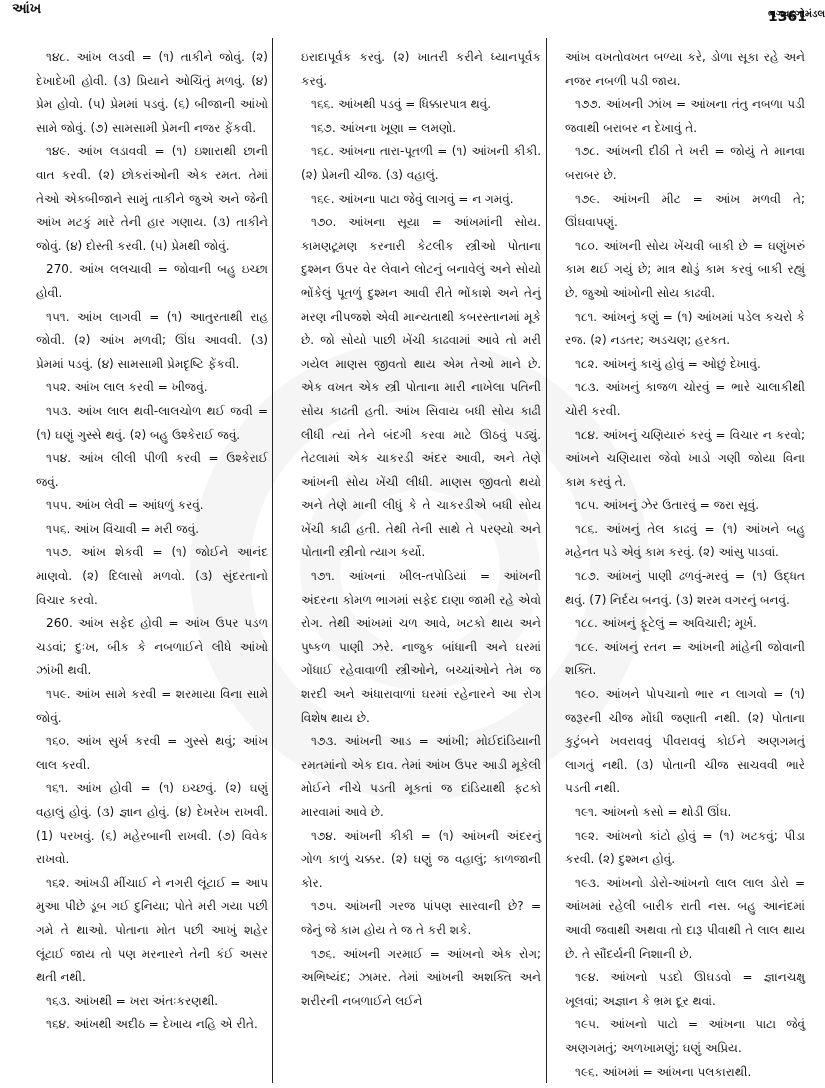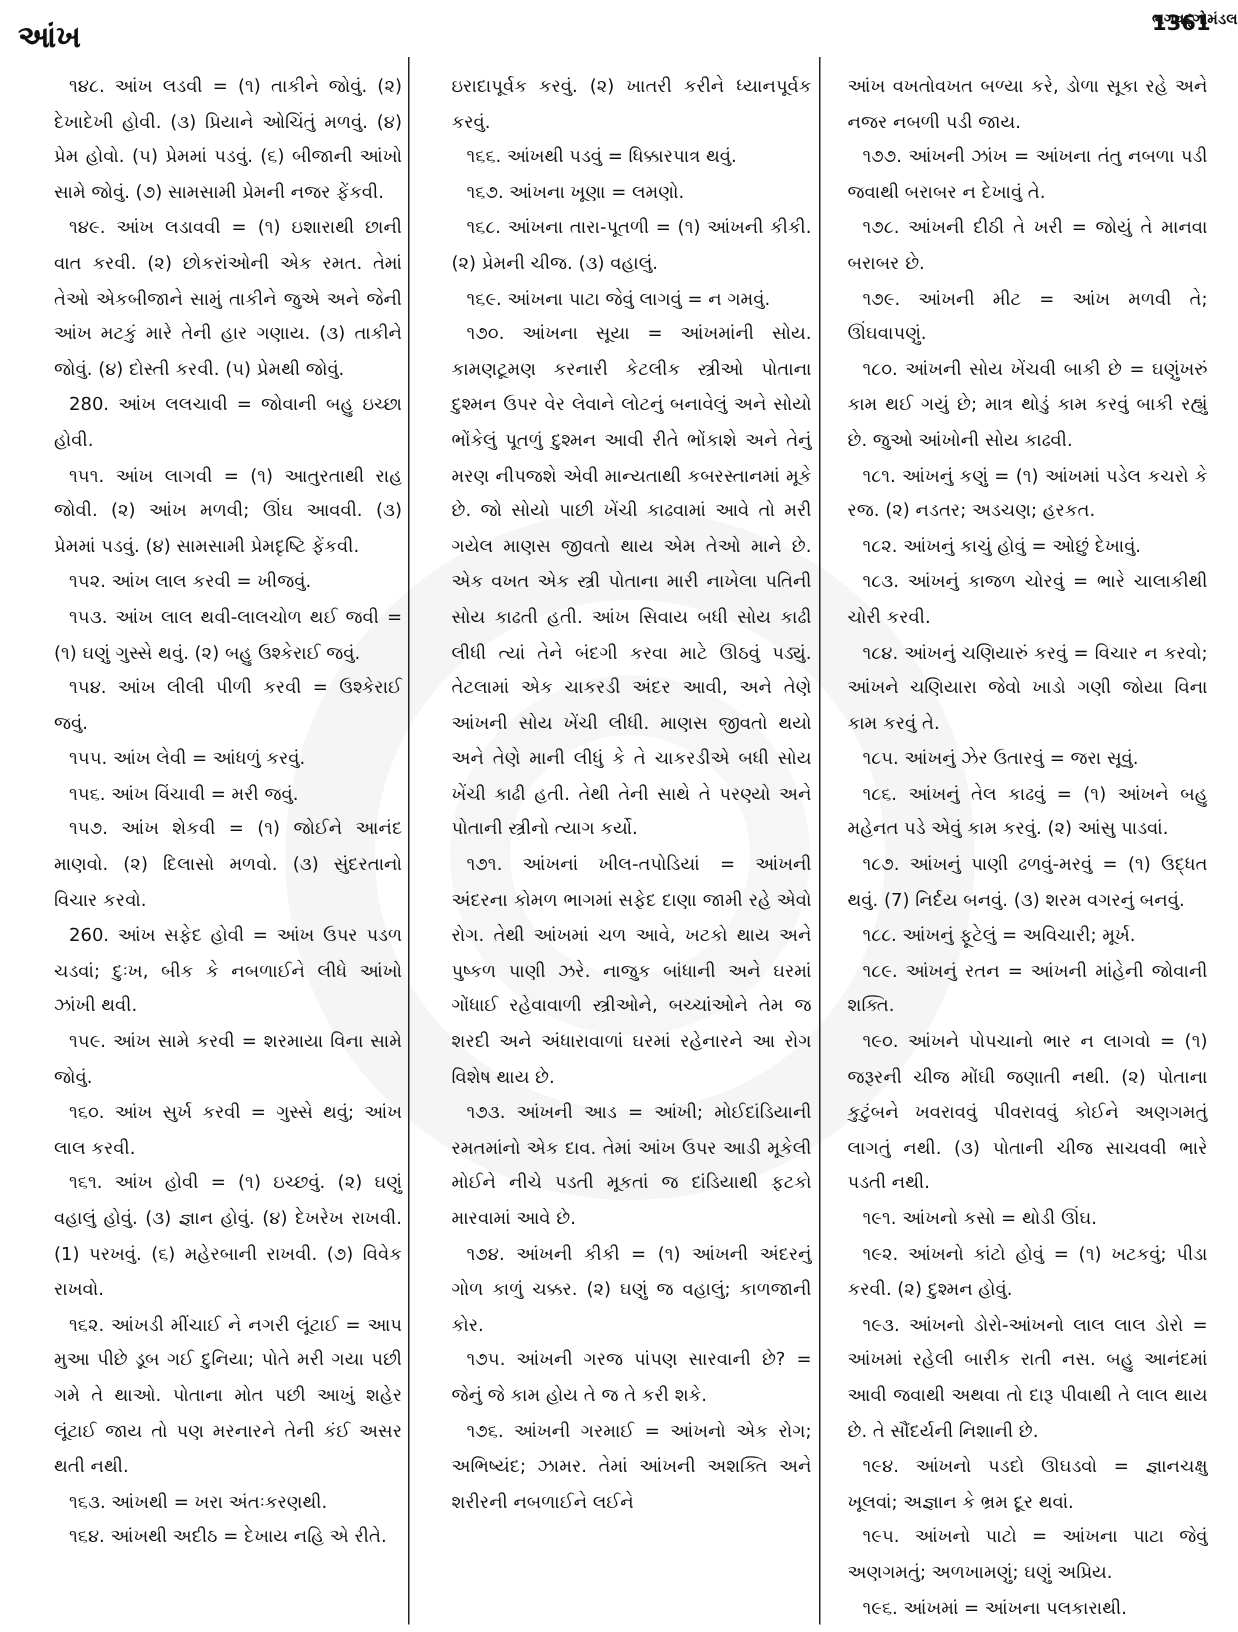--- a/index.html
+++ b/index.html
@@ -1,19 +1,19 @@
 <!DOCTYPE html>
 <html><head>
 <meta charset="utf-8">
 <style>
   html,body{margin:0;padding:0;background:#fff;}
   body{width:825px;height:1088px;position:relative;overflow:hidden;
        font-family:"DejaVu Sans",sans-serif;color:#111;}
   .header{position:absolute;top:0;left:0;width:825px;height:30px;}
-  .header .left{position:absolute;left:12px;top:12px;font-size:20px;font-weight:bold;}
+  .header .left{position:absolute;left:12px;top:0;font-size:14px;font-weight:bold;}
   .header .center{position:absolute;left:0;width:825px;text-align:right;top:8px;font-size:10px;font-weight:bold;}
   .header .right{position:absolute;right:18px;top:8px;font-size:14px;font-weight:bold;}
   .watermark{position:absolute;left:190px;top:340px;width:460px;height:460px;border-radius:50%;
        border:60px solid rgba(0,0,0,0.04);box-sizing:border-box;pointer-events:none;}
   .watermark2{position:absolute;left:300px;top:450px;width:240px;height:240px;border-radius:50%;
        border:40px solid rgba(0,0,0,0.035);box-sizing:border-box;pointer-events:none;}
   .col{position:absolute;top:46px;height:1036px;box-sizing:border-box;font-size:12px;line-height:23.6px;
        text-align:justify;font-weight:normal;}
   .col1{left:36px;width:232px;}
   .col2{left:301px;width:240px;}
@@ -35,21 +35,21 @@
   <span class="left">આંખ</span>
   <span class="right">1361</span>
 </div>
 
 <div class="divider div1"></div>
 <div class="divider div2"></div>
 
 <div class="col col1">
     <p class="entry">૧૪૮. આંખ લડવી = (૧) તાકીને જોવું. (૨) દેખાદેખી હોવી. (૩) પ્રિયાને ઓચિંતું મળવું. (૪) પ્રેમ હોવો. (૫) પ્રેમમાં પડવું. (૬) બીજાની આંખો સામે જોવું. (૭) સામસામી પ્રેમની નજર ફેંકવી.</p>
     <p class="entry">૧૪૯. આંખ લડાવવી = (૧) ઇશારાથી છાની વાત કરવી. (૨) છોકરાંઓની એક રમત. તેમાં તેઓ એકબીજાને સામું તાકીને જુએ અને જેની આંખ મટકું મારે તેની હાર ગણાય. (૩) તાકીને જોવું. (૪) દોસ્તી કરવી. (૫) પ્રેમથી જોવું.</p>
-    <p class="entry">280. આંખ લલચાવી = જોવાની બહુ ઇચ્છા હોવી.</p>
+    <p class="entry">270. આંખ લલચાવી = જોવાની બહુ ઇચ્છા હોવી.</p>
     <p class="entry">૧૫૧. આંખ લાગવી = (૧) આતુરતાથી રાહ જોવી. (૨) આંખ મળવી; ઊંઘ આવવી. (૩) પ્રેમમાં પડવું. (૪) સામસામી પ્રેમદૃષ્ટિ ફેંકવી.</p>
     <p class="entry">૧૫૨. આંખ લાલ કરવી = ખીજવું.</p>
     <p class="entry">૧૫૩. આંખ લાલ થવી-લાલચોળ થઈ જવી = (૧) ઘણું ગુસ્સે થવું. (૨) બહુ ઉશ્કેરાઈ જવું.</p>
     <p class="entry">૧૫૪. આંખ લીલી પીળી કરવી = ઉશ્કેરાઈ જવું.</p>
     <p class="entry">૧૫૫. આંખ લેવી = આંધળું કરવું.</p>
     <p class="entry">૧૫૬. આંખ વિંચાવી = મરી જવું.</p>
     <p class="entry">૧૫૭. આંખ શેકવી = (૧) જોઈને આનંદ માણવો. (૨) દિલાસો મળવો. (૩) સુંદરતાનો વિચાર કરવો.</p>
     <p class="entry">260. આંખ સફેદ હોવી = આંખ ઉપર પડળ ચડવાં; દુઃખ, બીક કે નબળાઈને લીધે આંખો ઝાંખી થવી.</p>
     <p class="entry">૧૫૯. આંખ સામે કરવી = શરમાયા વિના સામે જોવું.</p>
     <p class="entry">૧૬૦. આંખ સુર્ખ કરવી = ગુસ્સે થવું; આંખ લાલ કરવી.</p>

